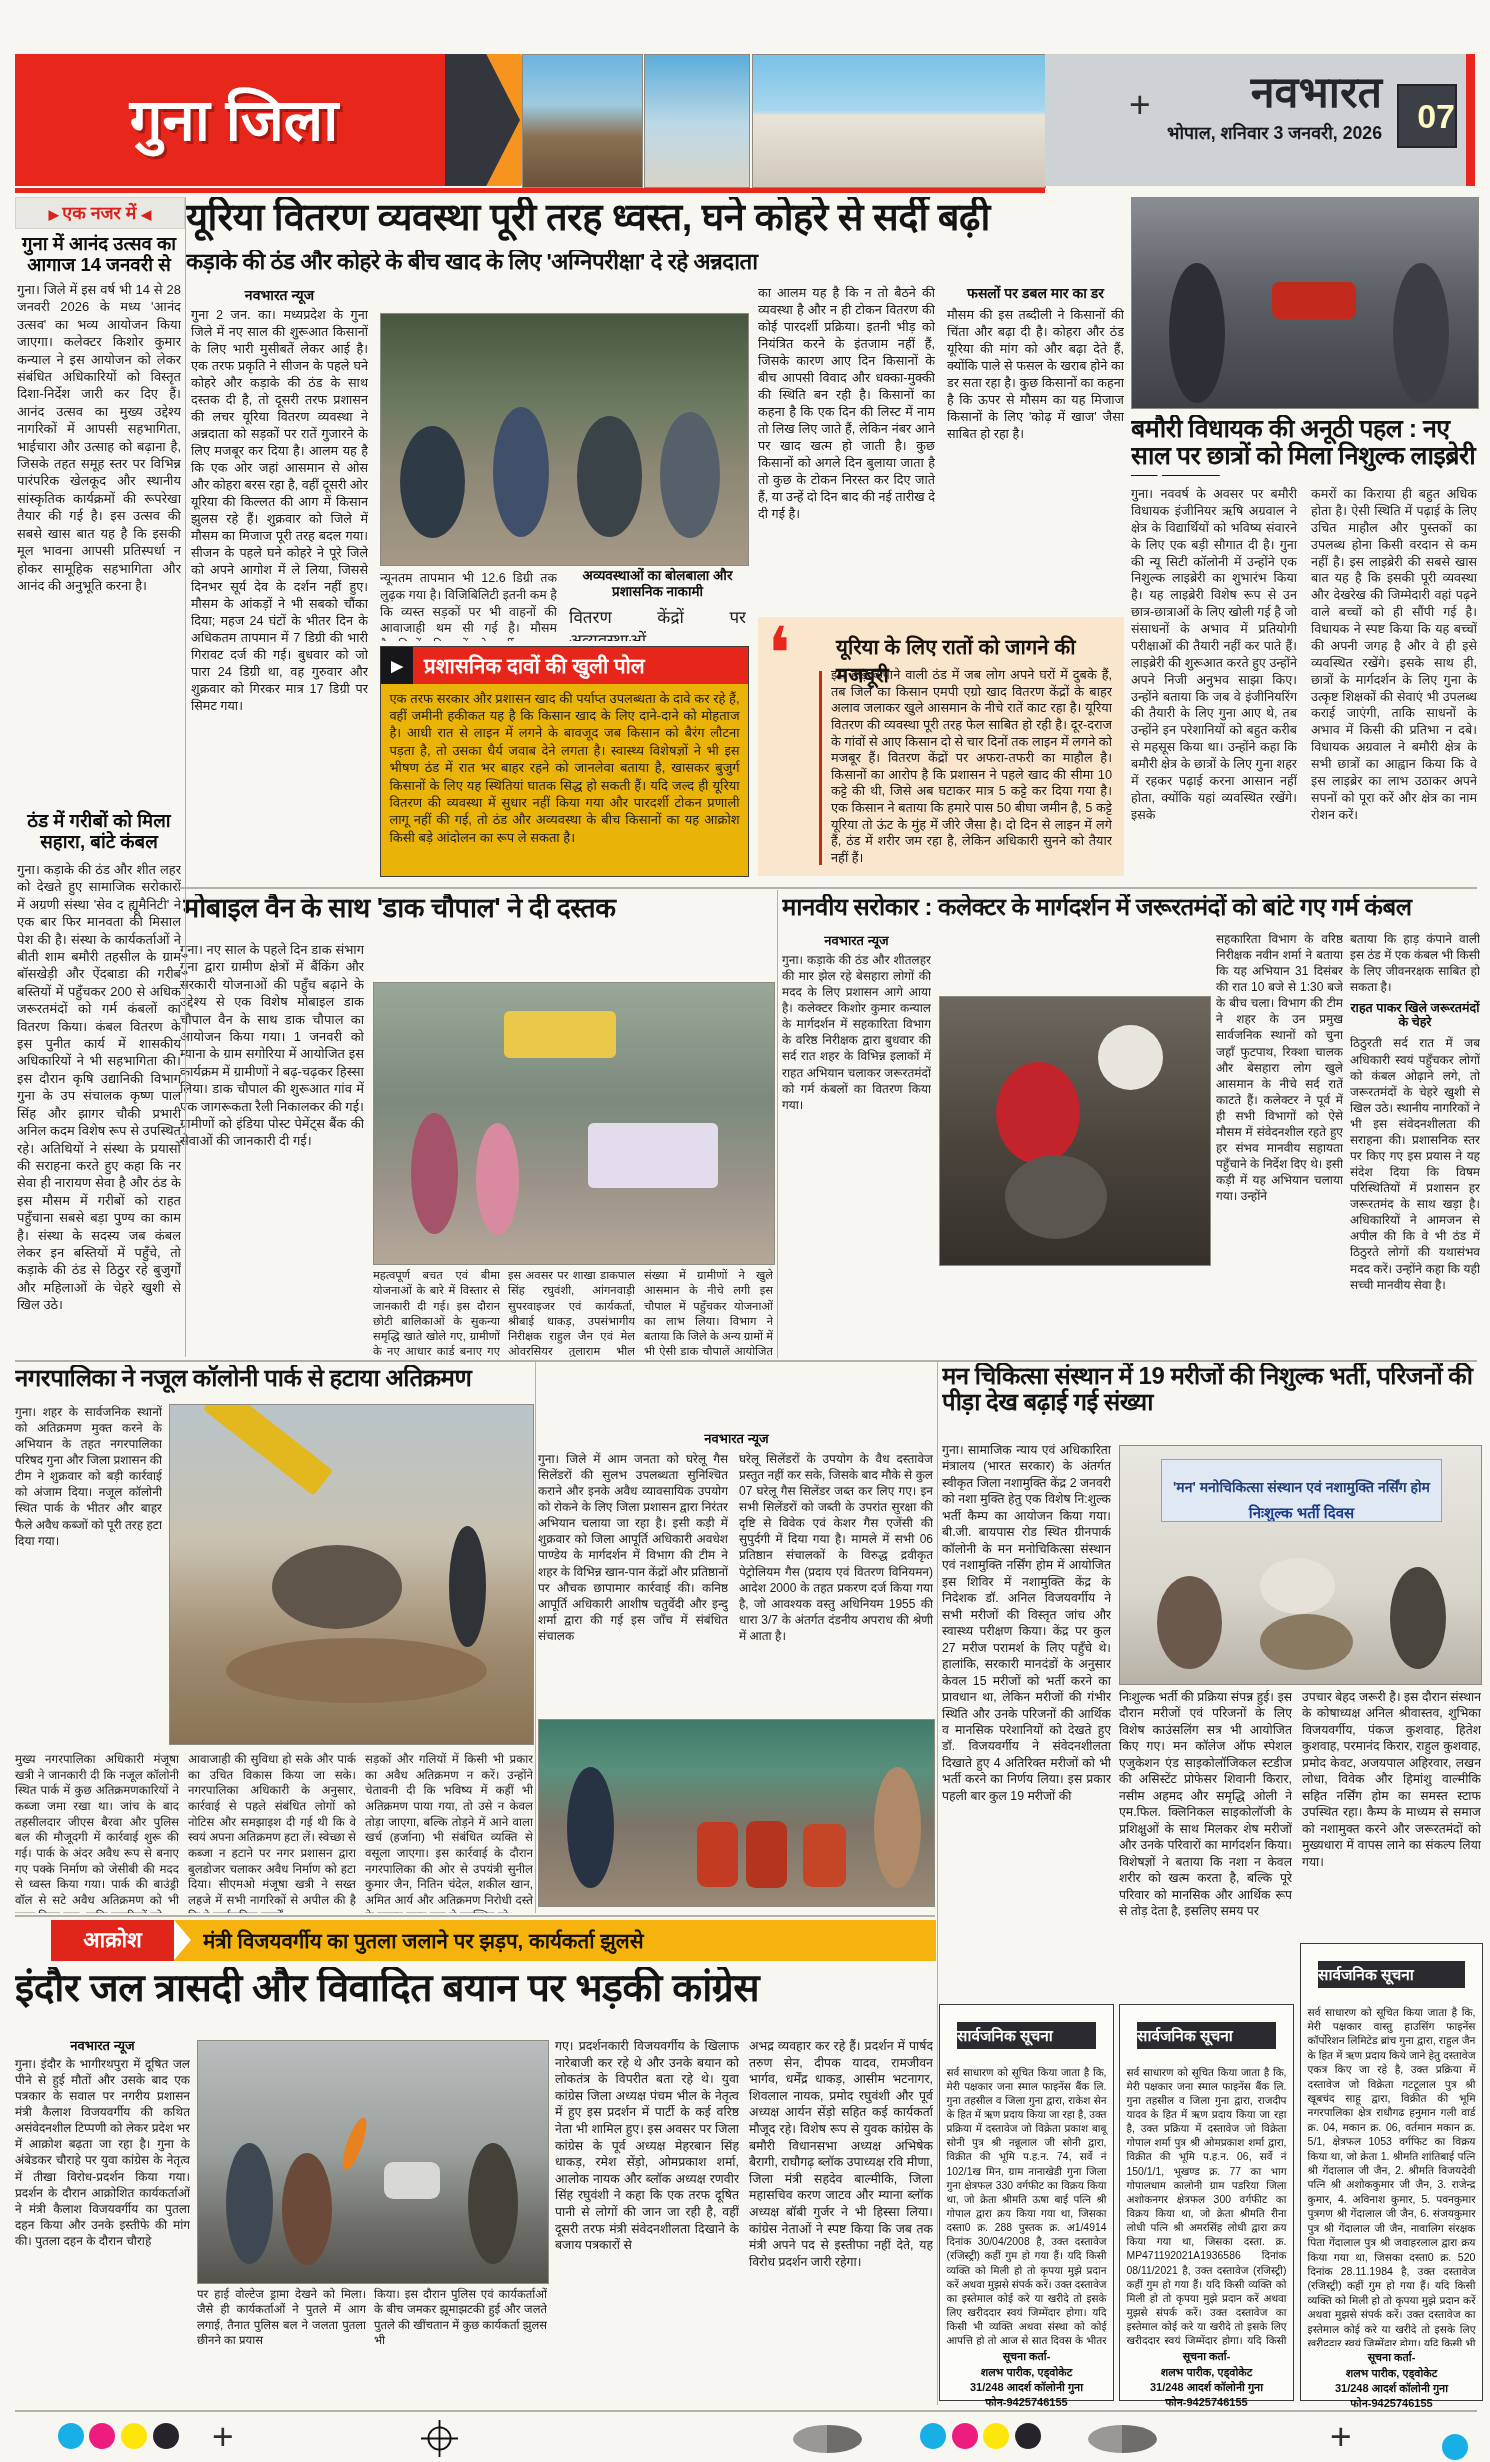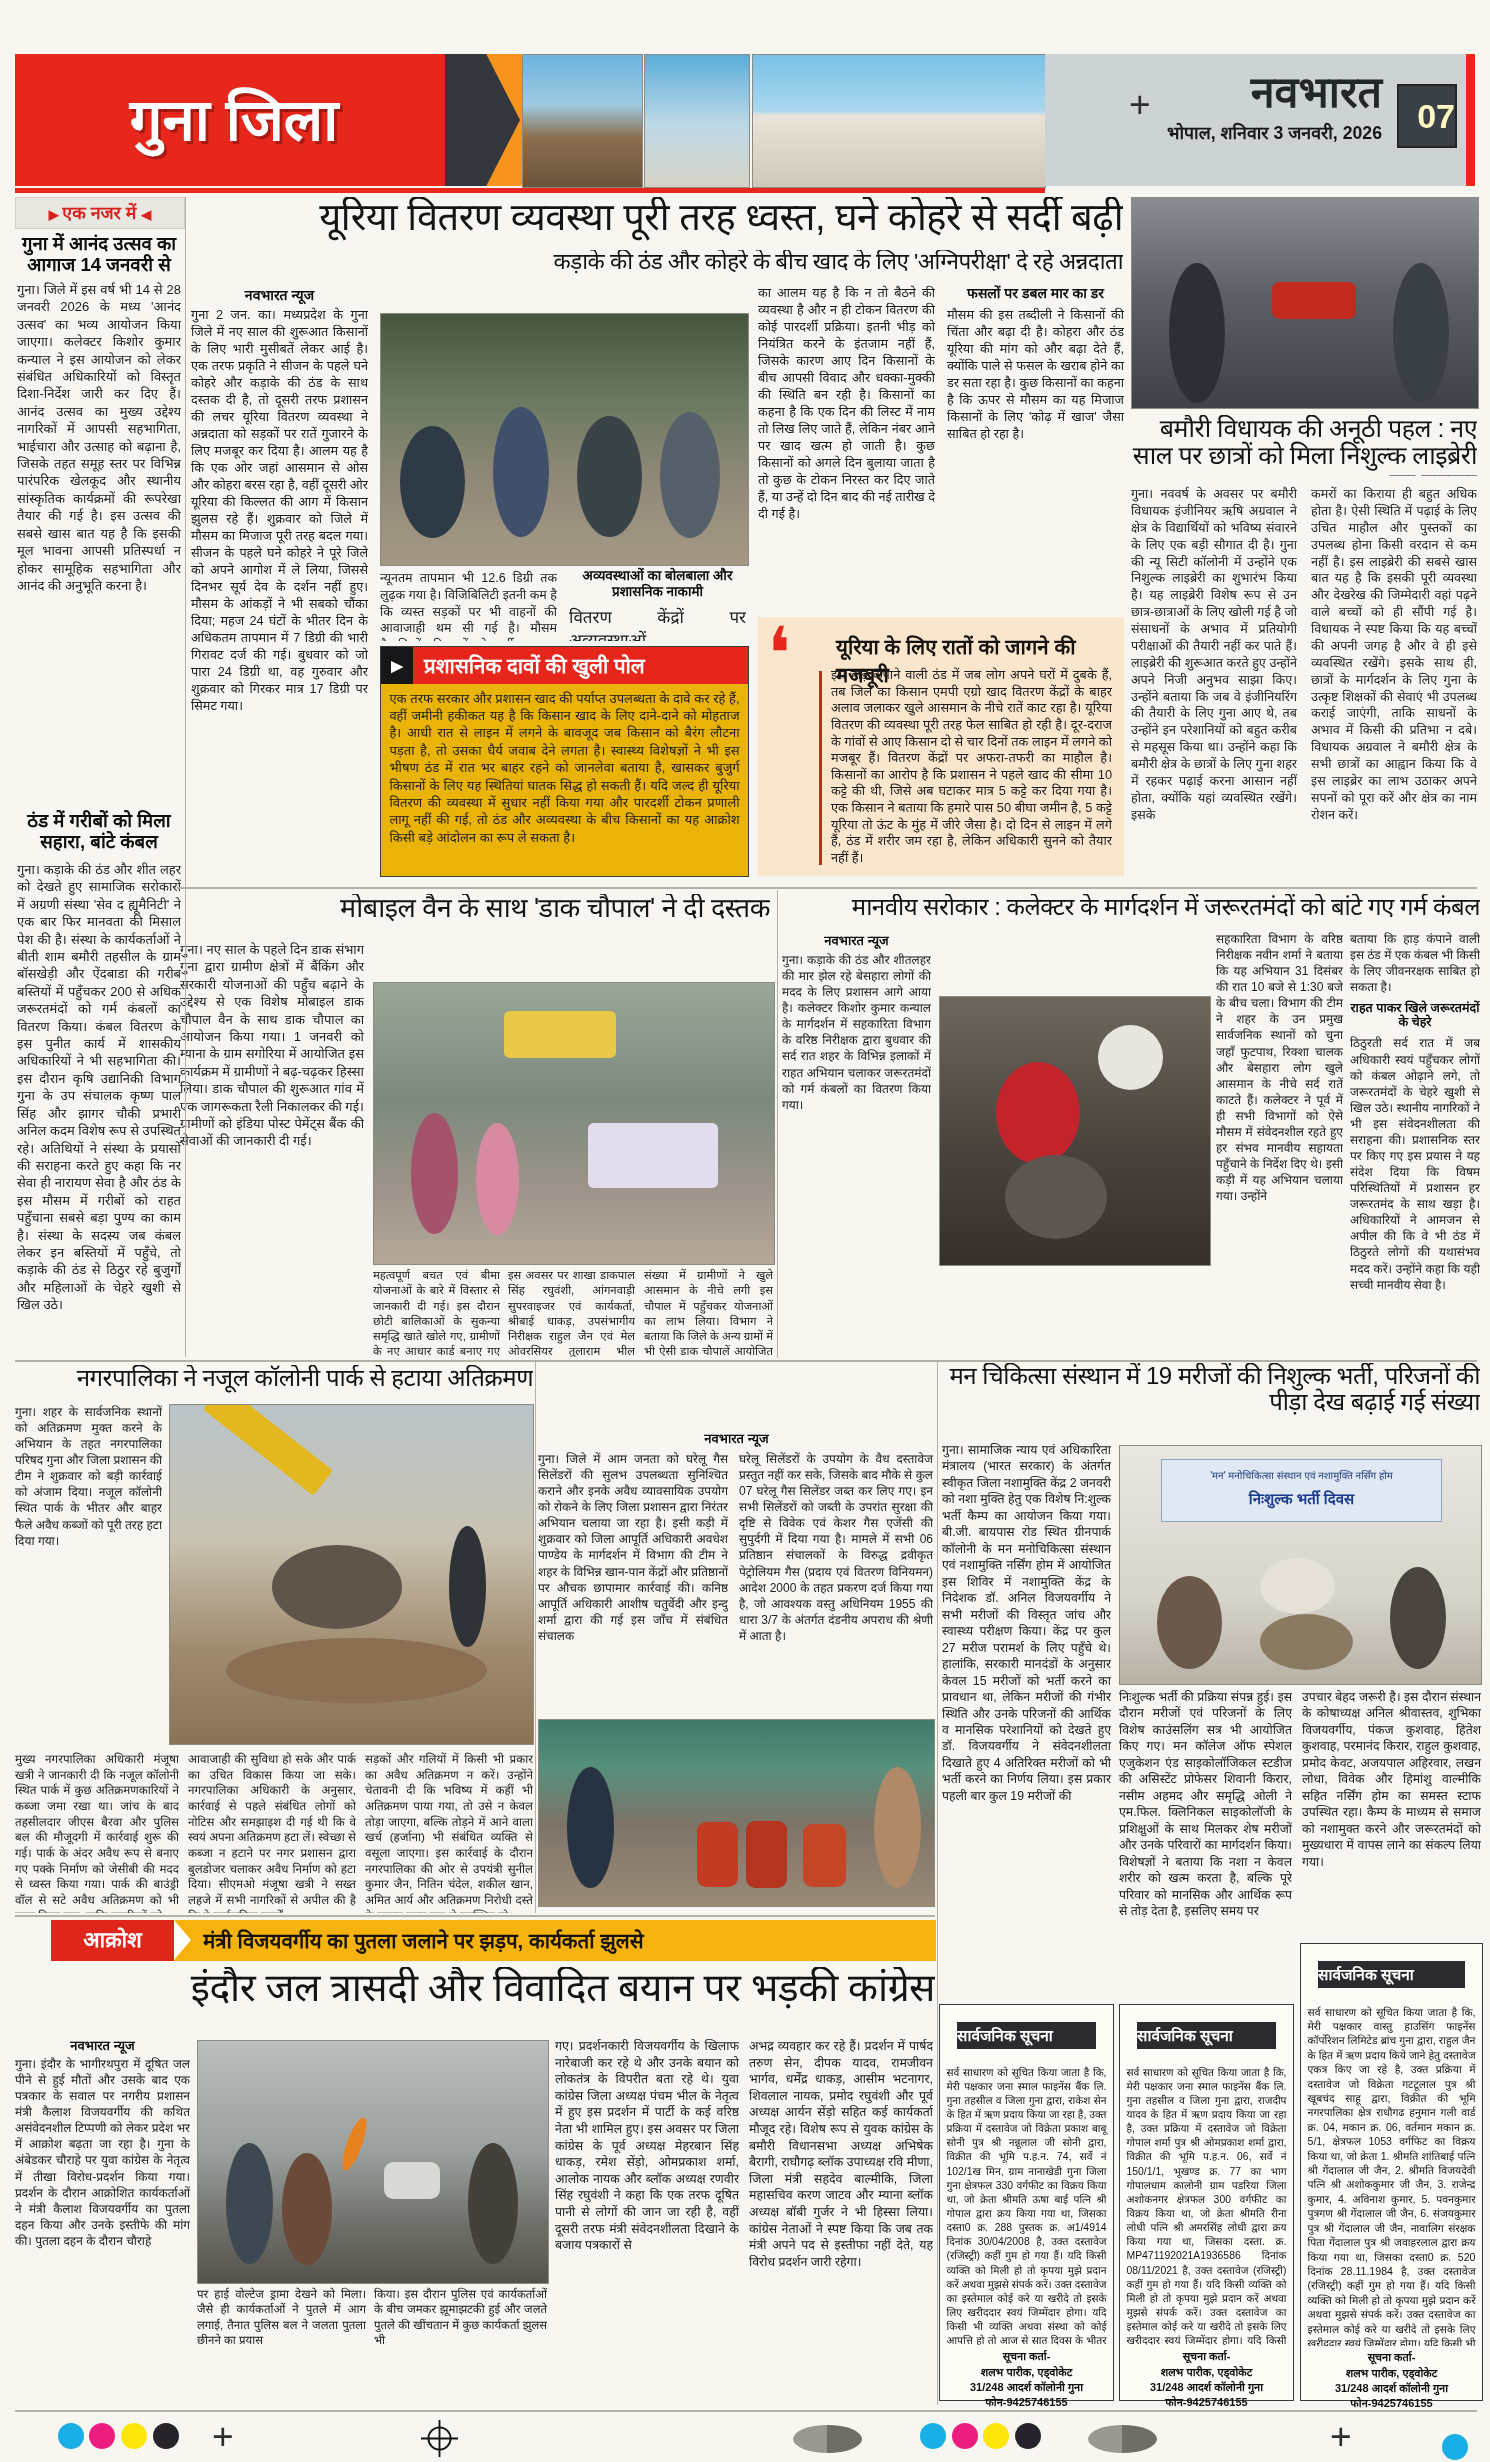--- a/index.html
+++ b/index.html
@@ -1,18 +1,18 @@
 <!DOCTYPE html>
 <html style="font-size:15px"><head>
 <meta charset="utf-8">
 <style>
   html,body{margin:0;padding:0;background:#e9e8e4}
   #page{position:relative;width:1490px;height:2462px;background:#f7f6f1;font-family:"Liberation Sans",sans-serif;overflow:hidden}
   .abs{position:absolute}
-  .hl{font-weight:400;color:#141414;text-align:right;line-height:1.08;letter-spacing:-0.5px}
+  .hl{font-weight:700;color:#141414;text-align:left;line-height:1.08;letter-spacing:-0.5px}
   .nw{white-space:nowrap;overflow:hidden}
   .bt{text-align:justify;color:#1c1c1c;overflow:hidden;line-height:1.34}
   .byl{font-weight:700;text-align:center;color:#101010}
   .subh{font-weight:800;text-align:center;color:#101010;line-height:1.15}
   .rl{background:#b4b1a9}
   .ph{overflow:hidden;border:0.9px solid #8d8a82}
   .ph-temple{background:linear-gradient(180deg,#79c1e6 0%,#a9d7ef 42%,#e9e4d8 46%,#cfc8ba 100%)}
   .ph-fort{background:linear-gradient(180deg,#6cb4df 0%,#9ecadf 38%,#8b7052 62%,#6a533b 100%)}
   .ph-gate{background:linear-gradient(180deg,#5badda 0%,#bcd8e7 52%,#d8d3c6 100%)}
   .ph-crowd{background:linear-gradient(180deg,#47573f 0%,#6b7a60 36%,#8d8776 62%,#a59986 100%)}
@@ -164,21 +164,21 @@
     <div class="blob" style="left:28px;top:47px;width:47px;height:121px;background:#273243"></div>
     <div class="blob" style="left:335px;top:47px;width:47px;height:121px;background:#b08968"></div>
   </div>
 
   <div class="abs rl" style="left:937px;top:1362px;width:0.9px;height:1043px"></div>
 
   <div class="abs hl" style="left:942px;top:1363px;width:538px;height:65px;font-size:24px;overflow:hidden">मन चिकित्सा संस्थान में 19 मरीजों की निशुल्क भर्ती, परिजनों की पीड़ा देख बढ़ाई गई संख्या</div>
   <div class="abs bt" style="left:942px;top:1442px;width:169px;height:555px;font-size:12.3px">गुना। सामाजिक न्याय एवं अधिकारिता मंत्रालय (भारत सरकार) के अंतर्गत स्वीकृत जिला नशामुक्ति केंद्र 2 जनवरी को नशा मुक्ति हेतु एक विशेष नि:शुल्क भर्ती कैम्प का आयोजन किया गया। बी.जी. बायपास रोड स्थित ग्रीनपार्क कॉलोनी के मन मनोचिकित्सा संस्थान एवं नशामुक्ति नर्सिंग होम में आयोजित इस शिविर में नशामुक्ति केंद्र के निदेशक डॉ. अनिल विजयवर्गीय ने सभी मरीजों की विस्तृत जांच और स्वास्थ्य परीक्षण किया। केंद्र पर कुल 27 मरीज परामर्श के लिए पहुँचे थे। हालांकि, सरकारी मानदंडों के अनुसार केवल 15 मरीजों को भर्ती करने का प्रावधान था, लेकिन मरीजों की गंभीर स्थिति और उनके परिजनों की आर्थिक व मानसिक परेशानियों को देखते हुए डॉ. विजयवर्गीय ने संवेदनशीलता दिखाते हुए 4 अतिरिक्त मरीजों को भी भर्ती करने का निर्णय लिया। इस प्रकार पहली बार कुल 19 मरीजों की</div>
   <div class="abs ph ph-camp" style="left:1119px;top:1445px;width:361px;height:238px">
     <div class="abs" style="left:41px;top:13px;width:279px;height:61px;background:#dfe8f3;border:0.9px solid #90a4bd;text-align:center;overflow:hidden">
-      <div style="font-size:10px;color:#23407c;margin-top:8px;font-weight:400">'मन' मनोचिकित्सा संस्थान एवं नशामुक्ति नर्सिंग होम</div>
+      <div style="font-size:14px;color:#23407c;margin-top:17px;font-weight:700">'मन' मनोचिकित्सा संस्थान एवं नशामुक्ति नर्सिंग होम</div>
       <div style="font-size:15px;color:#1a3b8c;font-weight:800;margin-top:5.6px">निःशुल्क भर्ती दिवस</div>
     </div>
     <div class="blob" style="left:37px;top:130px;width:65px;height:93px;background:#6b5a4c"></div>
     <div class="blob" style="left:140px;top:112px;width:75px;height:56px;background:#e7e2d8"></div>
     <div class="blob" style="left:140px;top:168px;width:93px;height:56px;background:#8a7a62"></div>
     <div class="blob" style="left:270px;top:121px;width:56px;height:102px;background:#4a443e"></div>
   </div>
   <div class="abs bt" style="left:1119px;top:1689px;width:173px;height:307px;font-size:12.3px">निःशुल्क भर्ती की प्रक्रिया संपन्न हुई। इस दौरान मरीजों एवं परिजनों के लिए विशेष काउंसलिंग सत्र भी आयोजित किए गए। मन कॉलेज ऑफ स्पेशल एजुकेशन एंड साइकोलॉजिकल स्टडीज की असिस्टेंट प्रोफेसर शिवानी किरार, नसीम अहमद और समृद्धि ओली ने एम.फिल. क्लिनिकल साइकोलॉजी के प्रशिक्षुओं के साथ मिलकर शेष मरीजों और उनके परिवारों का मार्गदर्शन किया। विशेषज्ञों ने बताया कि नशा न केवल शरीर को खत्म करता है, बल्कि पूरे परिवार को मानसिक और आर्थिक रूप से तोड़ देता है, इसलिए समय पर</div>
   <div class="abs bt" style="left:1302px;top:1689px;width:179px;height:207px;font-size:12.3px">उपचार बेहद जरूरी है। इस दौरान संस्थान के कोषाध्यक्ष अनिल श्रीवास्तव, शुभिका विजयवर्गीय, पंकज कुशवाह, हितेश कुशवाह, परमानंद किरार, राहुल कुशवाह, प्रमोद केवट, अजयपाल अहिरवार, लखन लोधा, विवेक और हिमांशु वाल्मीकि सहित नर्सिंग होम का समस्त स्टाफ उपस्थित रहा। कैम्प के माध्यम से समाज को नशामुक्त करने और जरूरतमंदों को मुख्यधारा में वापस लाने का संकल्प लिया गया।</div>
 

